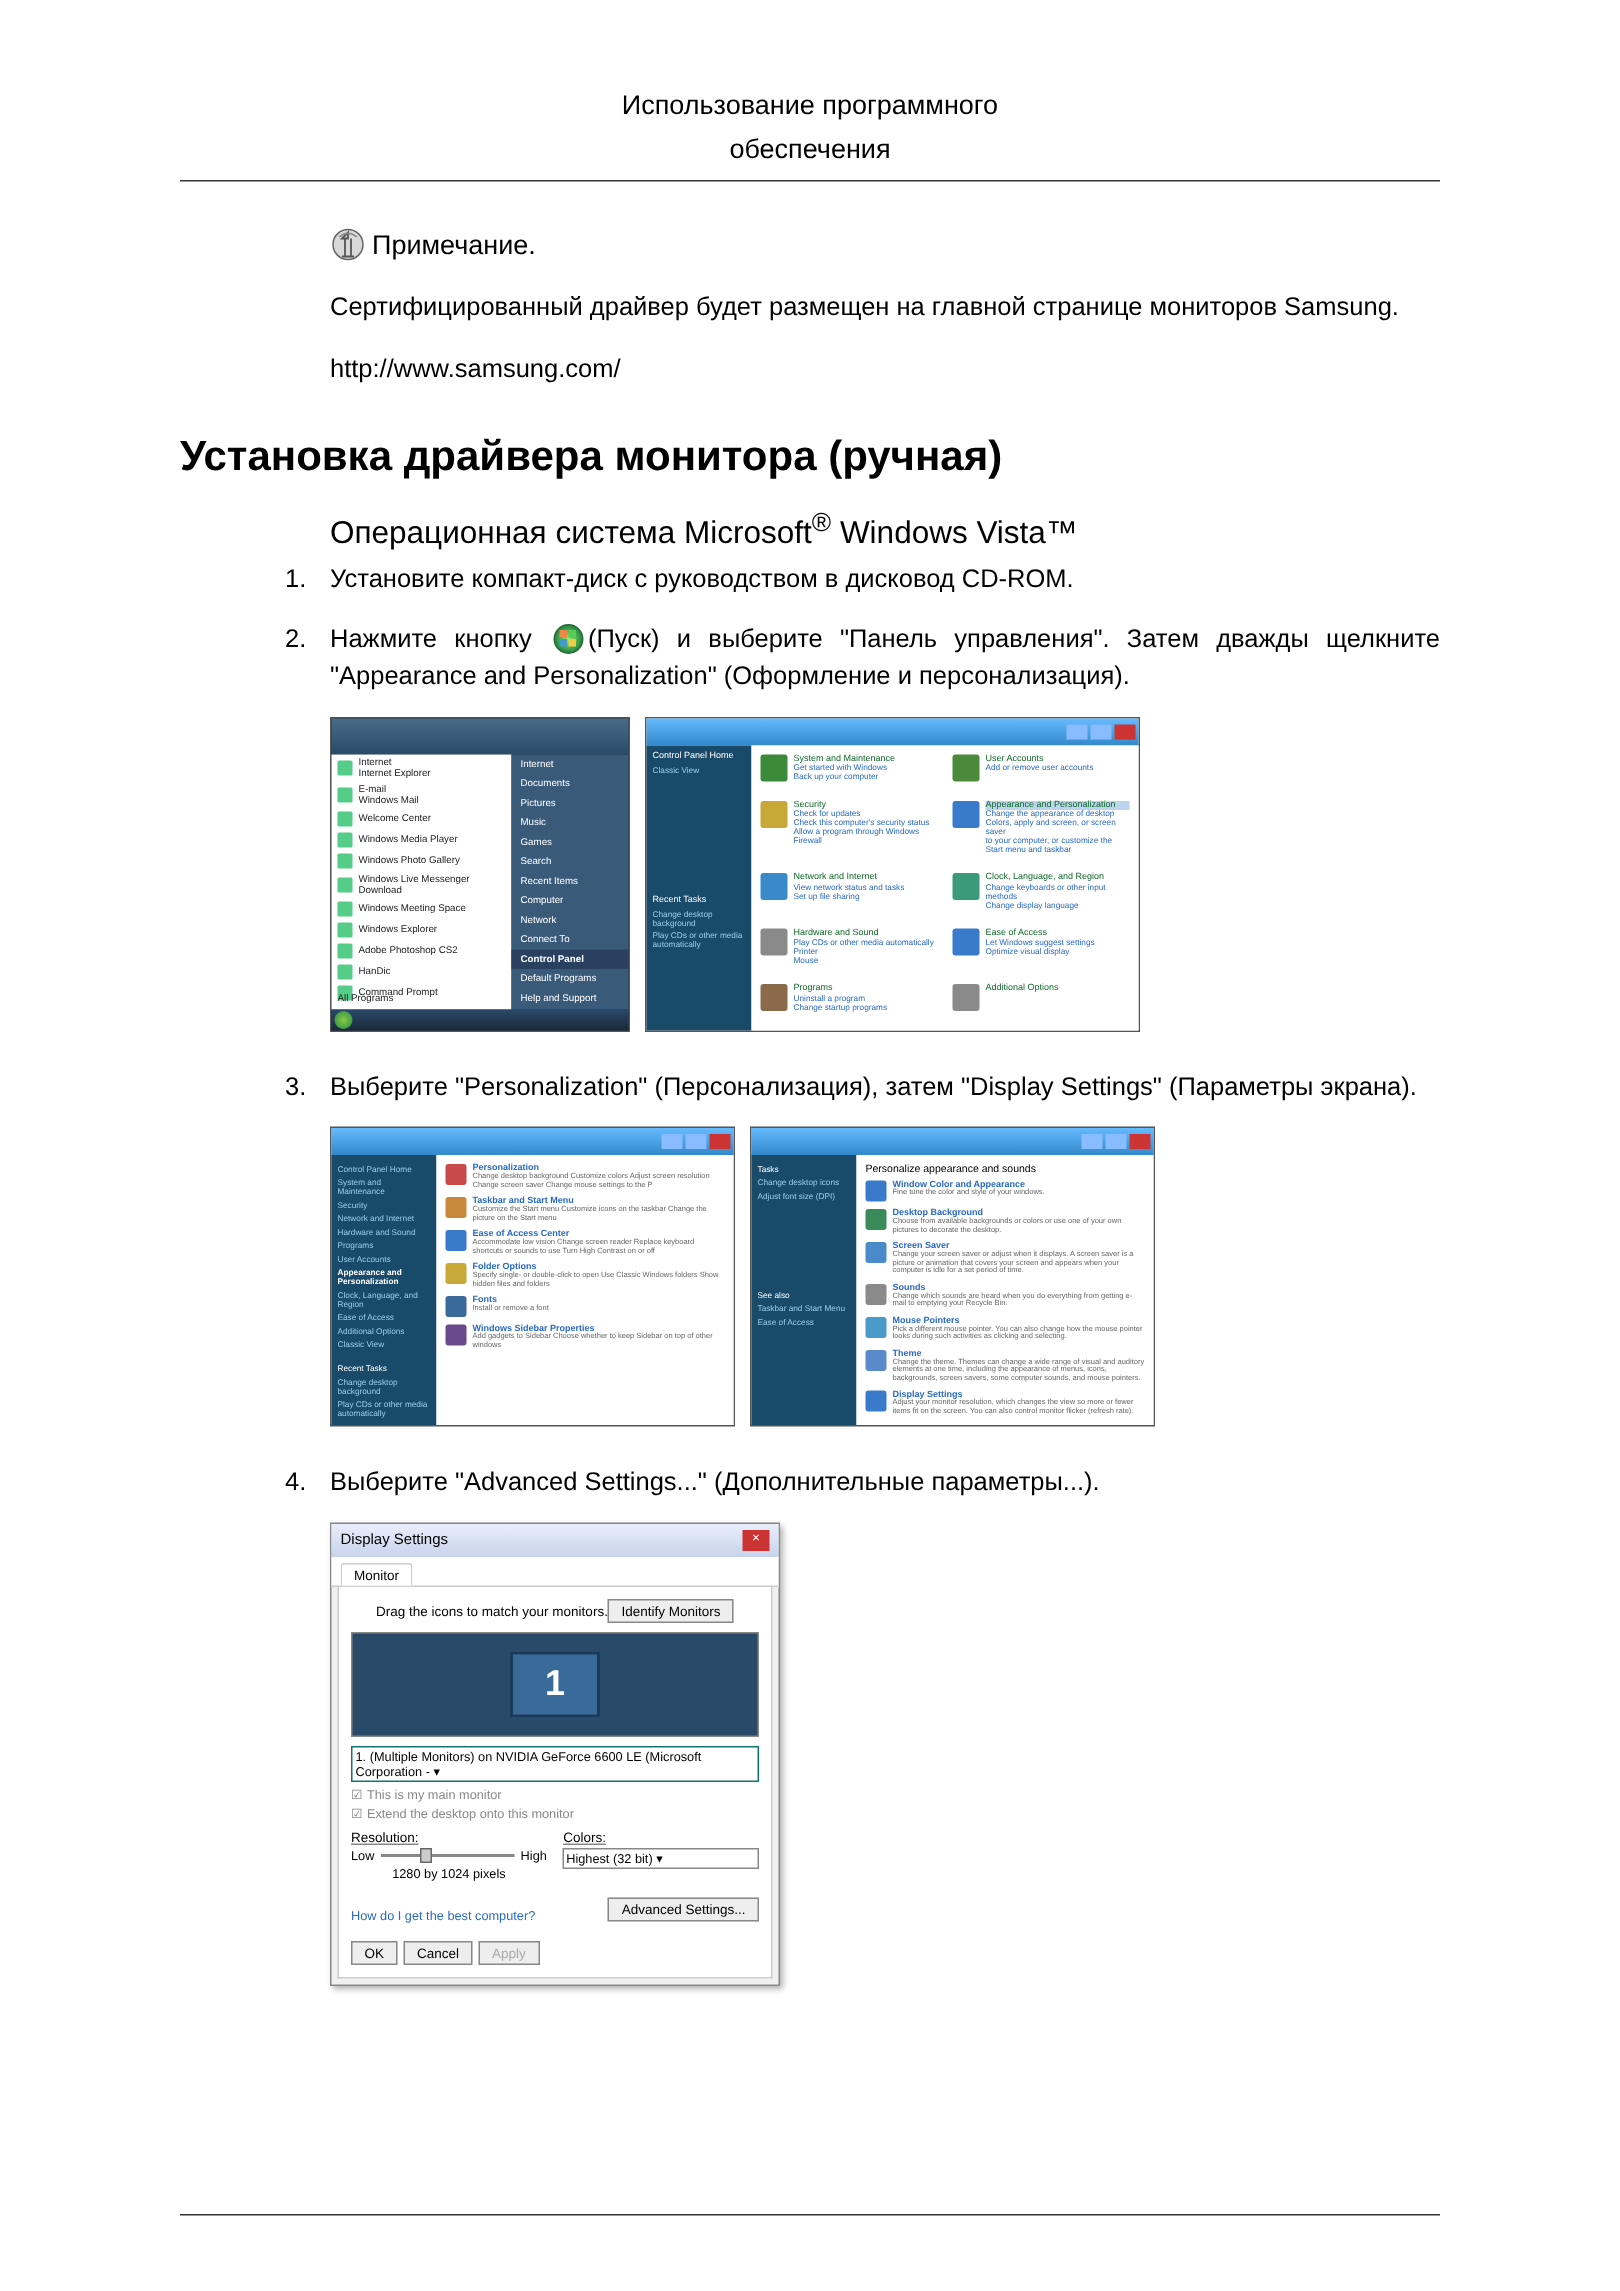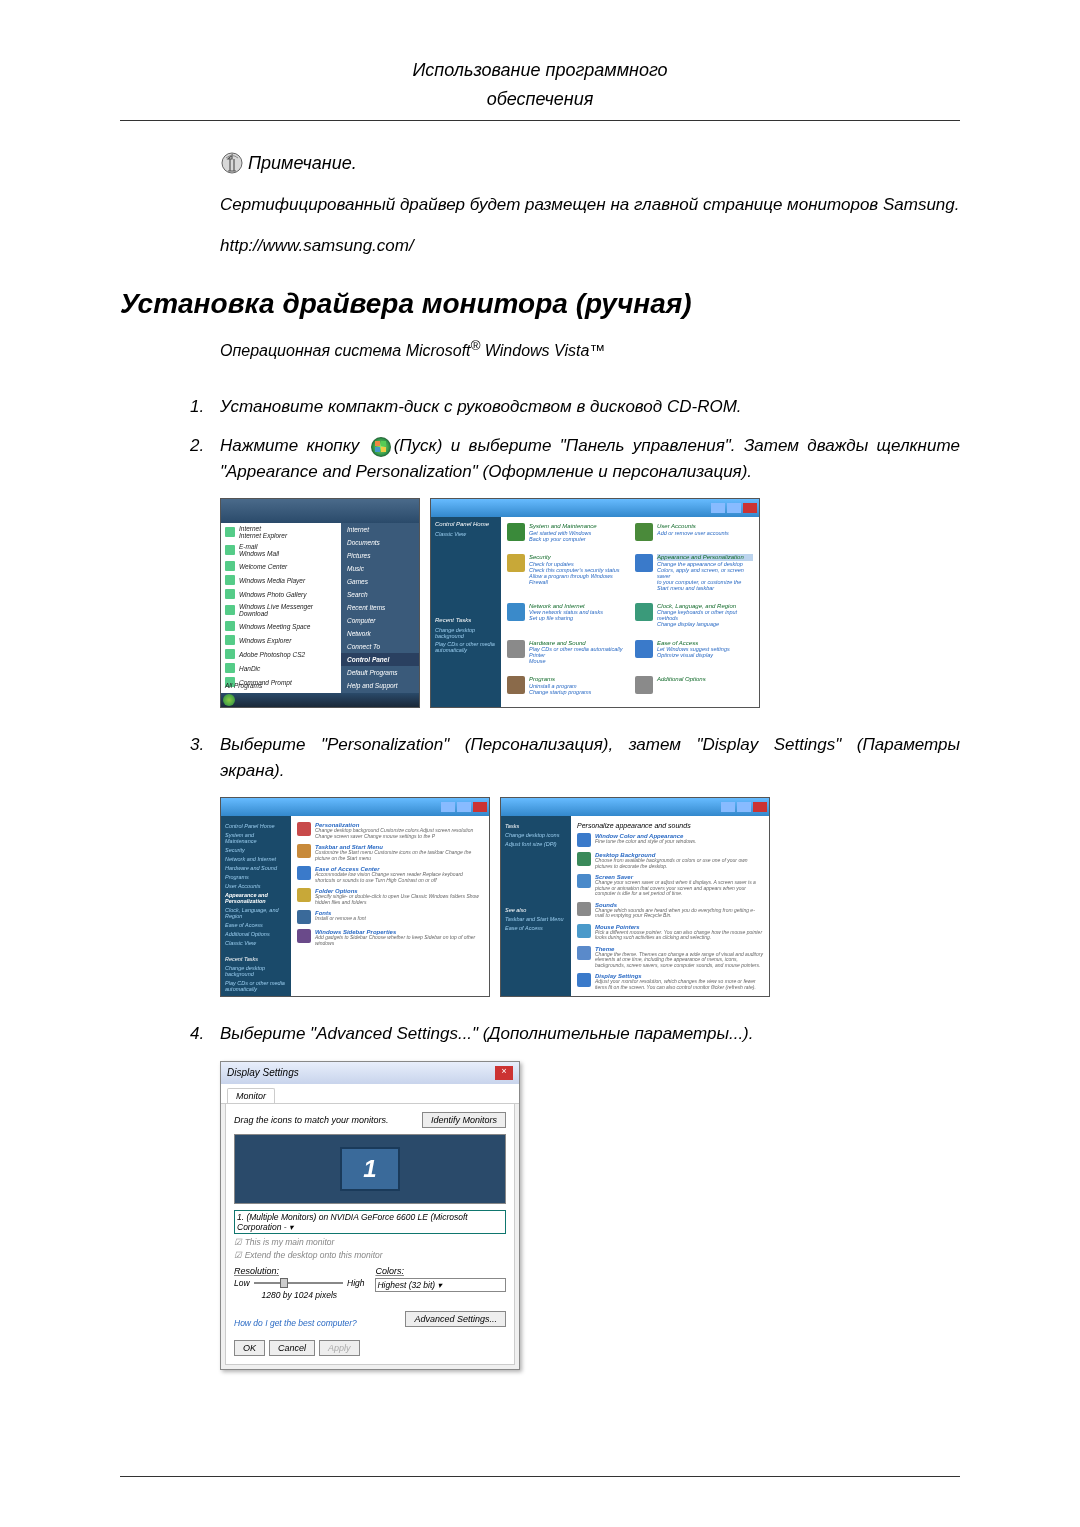--- a/index.html
+++ b/index.html
@@ -6,21 +6,20 @@
   body {
     font-family: Arial, Helvetica, sans-serif;
     background: #ffffff;
     width: 1080px;
     height: 1527px;
     position: relative;
     color: #000;
   }
   .page {
     padding: 60px 120px 40px 120px;
-    font-style: italic;
   }
   .header {
     text-align: center;
     font-size: 18px;
     margin-bottom: 8px;
   }
   .header-line2 {
     text-align: center;
     font-size: 18px;
   }
@@ -53,22 +52,22 @@
     text-align: justify;
     margin-bottom: 16px;
   }
   .section-heading {
     font-size: 28px;
     font-weight: bold;
     margin: 30px 0 18px 0;
   }
   .indent-text {
     margin-left: 100px;
-    font-size: 16px;
-    margin-bottom: 33px;
+    font-size: 21px;
+    margin-bottom: 5px;
   }
   .step {
     display: flex;
     margin-left: 70px;
     margin-bottom: 14px;
     font-size: 17px;
     line-height: 1.5;
     text-align: justify;
   }
   .step-num {
@@ -197,21 +196,21 @@
     display:flex; align-items:center; padding:0 6px;
     font-size:10px; justify-content:space-between;
   }
   .ss3-close { width:18px; height:14px; background:#c33; color:#fff; text-align:center; font-size:9px;}
   .ss3-tabs { background:#fff; border-bottom:1px solid #ccc; padding:4px 6px 0 6px; }
   .ss3-tab {
     display:inline-block; padding:2px 8px; border:1px solid #ccc; border-bottom:none;
     background:#fff; font-size:9px; border-radius:2px 2px 0 0;
   }
   .ss3-body { background:#fff; margin:0 4px 4px 4px; padding:8px; border:1px solid #ccc; border-top:none; }
-  .ss3-drag { font-size:9px; margin-bottom:6px; display:flex; justify-content:space-between; align-items:center; }
+  .ss3-drag { font-size:9px; margin-bottom:6px; display:flex; justify-content:center; align-items:center; }
   .ss3-monitor-area {
     height:70px; background:#2a4a6a;
     display:flex; align-items:center; justify-content:center;
     border:1px solid #888;
   }
   .ss3-mon {
     width:60px; height:44px; background:#3a6a9a; border:2px solid #1a3a5a;
     display:flex; align-items:center; justify-content:center;
     color:#fff; font-size:24px; font-weight:bold;
   }

